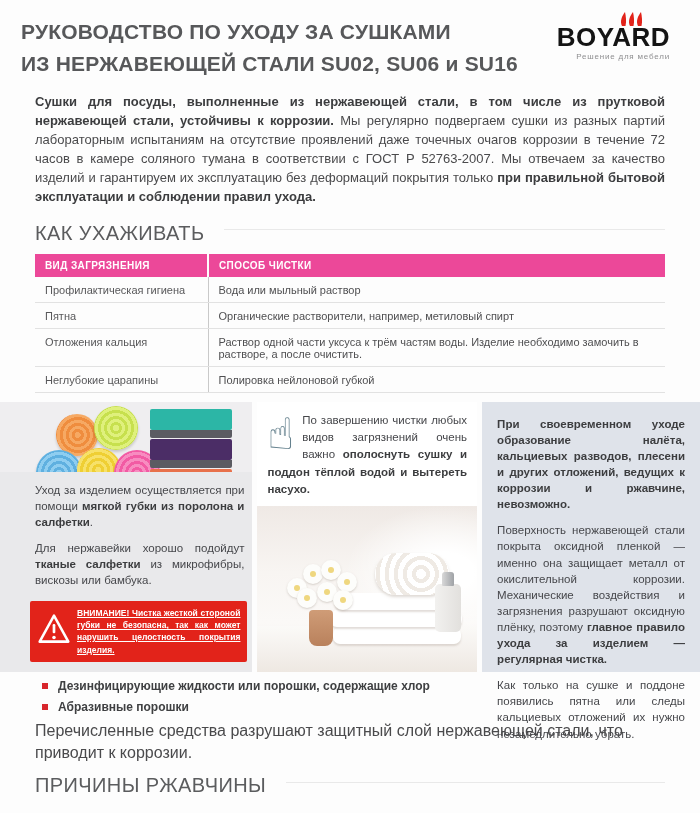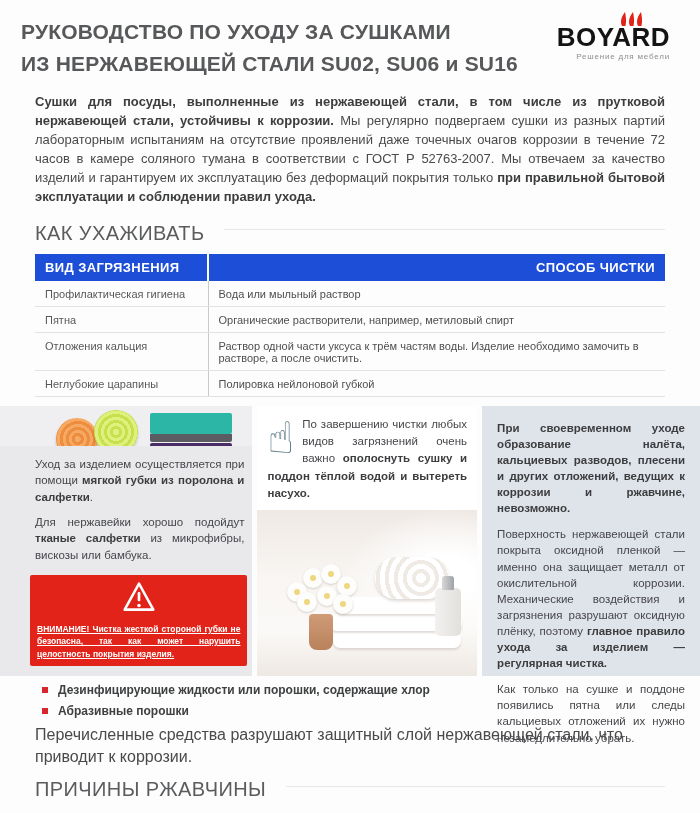--- a/index.html
+++ b/index.html
@@ -17,23 +17,23 @@
   .logo-tagline{font-size:8px;color:#8e8e90;letter-spacing:.8px;margin-top:2px;}
   
   .intro{margin:13px 35px 0 35px;font-size:13px;line-height:1.46;text-align:justify;color:#4a4a4c;}
   .b{font-weight:700;color:#3c3d3f;}
   
   .h2row{display:flex;align-items:center;gap:20px;margin:14px 35px 0 35px;text-align:center;}
   .h2{font-size:20px;font-weight:400;color:#5b5c5e;letter-spacing:.4px;line-height:1.2;white-space:nowrap;}
   .h2rule{flex:1;height:1px;background:#e9e9e9;margin-top:-6px;}
   
   .care-table{width:630px;margin:9px 35px 0 35px;border-collapse:collapse;font-size:11px;}
-  .care-table th{background:#1d4ed8;color:#fff;font-size:13px;font-weight:700;padding:6px 10px;letter-spacing:.4px;}
+  .care-table th{background:#ec4899;color:#fff;font-size:10px;font-weight:700;padding:6px 10px;letter-spacing:.4px;}
   .care-table th.c1{text-align:left;width:152px;}
-  .care-table th.c2{text-align:right;border-left:2px solid #fdfdfd;}
+  .care-table th.c2{text-align:left;border-left:2px solid #fdfdfd;}
   .care-table td{padding:7px 10px 6px 10px;border-bottom:1px solid #e2e2e2;color:#58585a;vertical-align:top;}
   .care-table td.m{border-left:1px solid #c9c9c9;color:#4f4f51;}
   
   .band{display:flex;margin-top:9px;height:270px;}
   .panel-left{width:262px;background:#e9e9eb;margin-right:5px;display:flex;flex-direction:column;}
   .panel-mid{width:228px;background:#ffffff;margin-right:5px;display:flex;flex-direction:column;}
   .panel-right{width:225px;background:#dfe3ea;padding:14px 15px 0 15px;box-sizing:border-box;
                font-size:11.5px;line-height:1.4;text-align:justify;color:#46474b;}
   .panel-right p{margin:0 0 10px 0;}
   
@@ -46,21 +46,21 @@
   .roll.r-pink{left:114px;top:48px;width:46px;height:46px;background:repeating-radial-gradient(circle at 50% 50%,#f78cc0 0 3px,#f25ba4 3px 6px);}
   .sponge-stack{position:absolute;left:150px;top:7px;width:82px;}
   .sponge{width:82px;height:21px;border-radius:2px;}
   .sponge-base{width:82px;height:8px;background:#5b5b62;border-radius:0 0 2px 2px;margin-bottom:1px;}
   .sp-teal{background:#2cb6a6;}
   .sp-purple{background:#4b2d66;}
   .sp-orange{background:#e8714b;}
   .panel-left-text{padding:10px 8px 0 35px;font-size:11.5px;line-height:1.42;text-align:justify;color:#46474b;}
   .panel-left-text p{margin:0 0 9px 0;}
   
-  .warning{margin:3px 5px 10px 30px;background:#e2231a;border-radius:2px;display:flex;align-items:center;gap:6px;padding:6px 7px;flex-direction:column;}
+  .warning{margin:3px 5px 10px 30px;background:#e2231a;border-radius:2px;display:flex;align-items:center;gap:6px;padding:6px 7px;}
   .warning-text{font-size:8.5px;font-weight:700;color:#fff;line-height:1.45;text-align:justify;text-decoration:underline;}
   
   .mid-text{padding:10px 10px 0 10px;font-size:11.5px;line-height:1.5;text-align:justify;color:#46474b;}
   .hand-glyph{float:left;font-size:44px;line-height:48px;color:#64808d;margin:-2px 8px 0 0;font-family:"DejaVu Sans",sans-serif;}
   
   .photo{position:relative;flex:1;margin-top:8px;overflow:hidden;
          background:linear-gradient(180deg,#efe9e5 0%,#f8f5f2 40%,#fbf9f7 70%,#f1ece7 100%);}
   .photo .glow{position:absolute;left:40%;top:0;width:90%;height:80%;background:radial-gradient(closest-side,#ffffff 30%,rgba(255,255,255,0) 100%);}
   .photo .tabletop{position:absolute;left:0;bottom:0;width:100%;height:46px;background:linear-gradient(180deg,#fbfaf8,#eee8e2);}
   .towel{position:absolute;background:#fff;border-radius:7px;box-shadow:0 2px 2px rgba(190,180,170,.45);}

